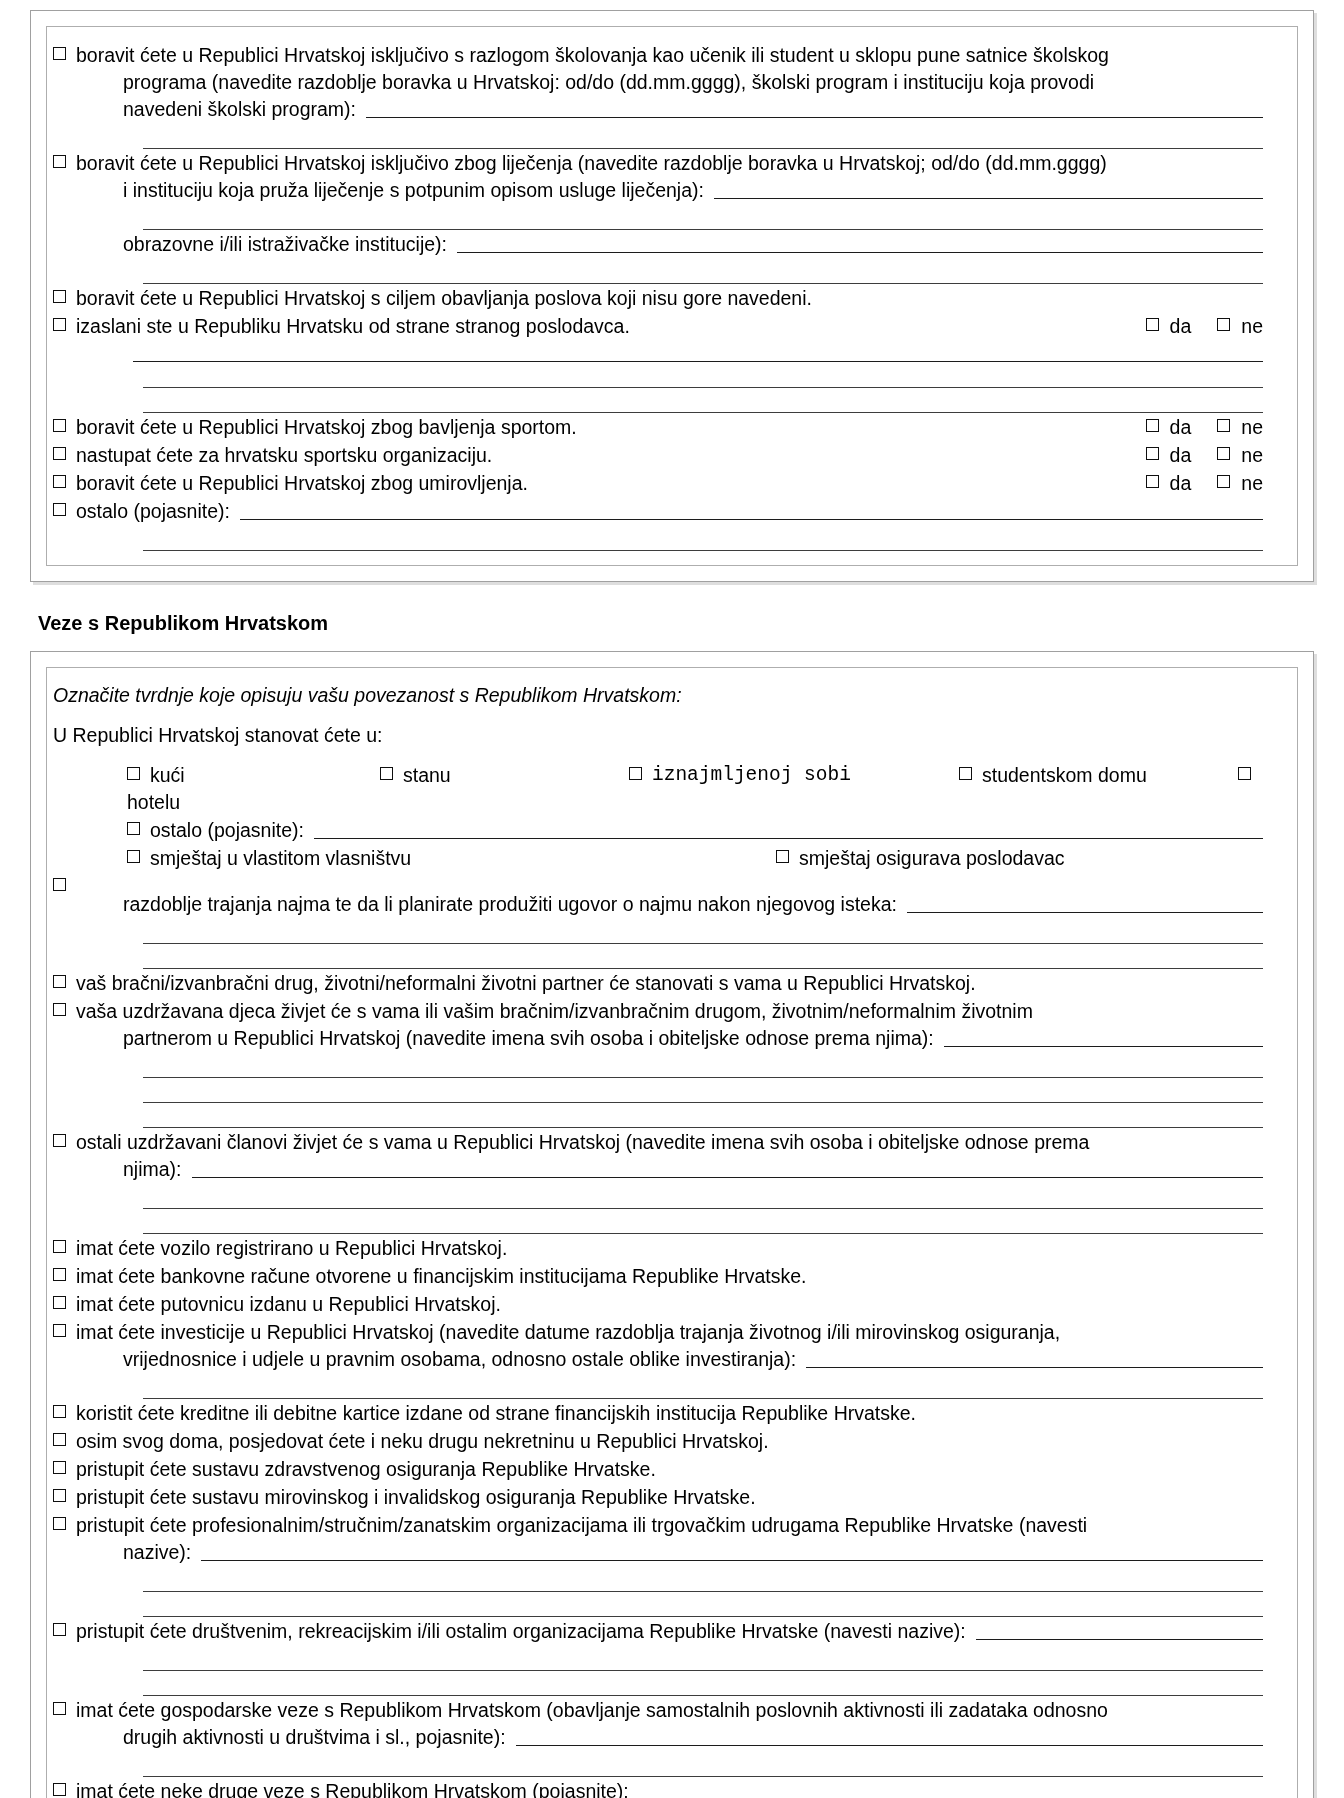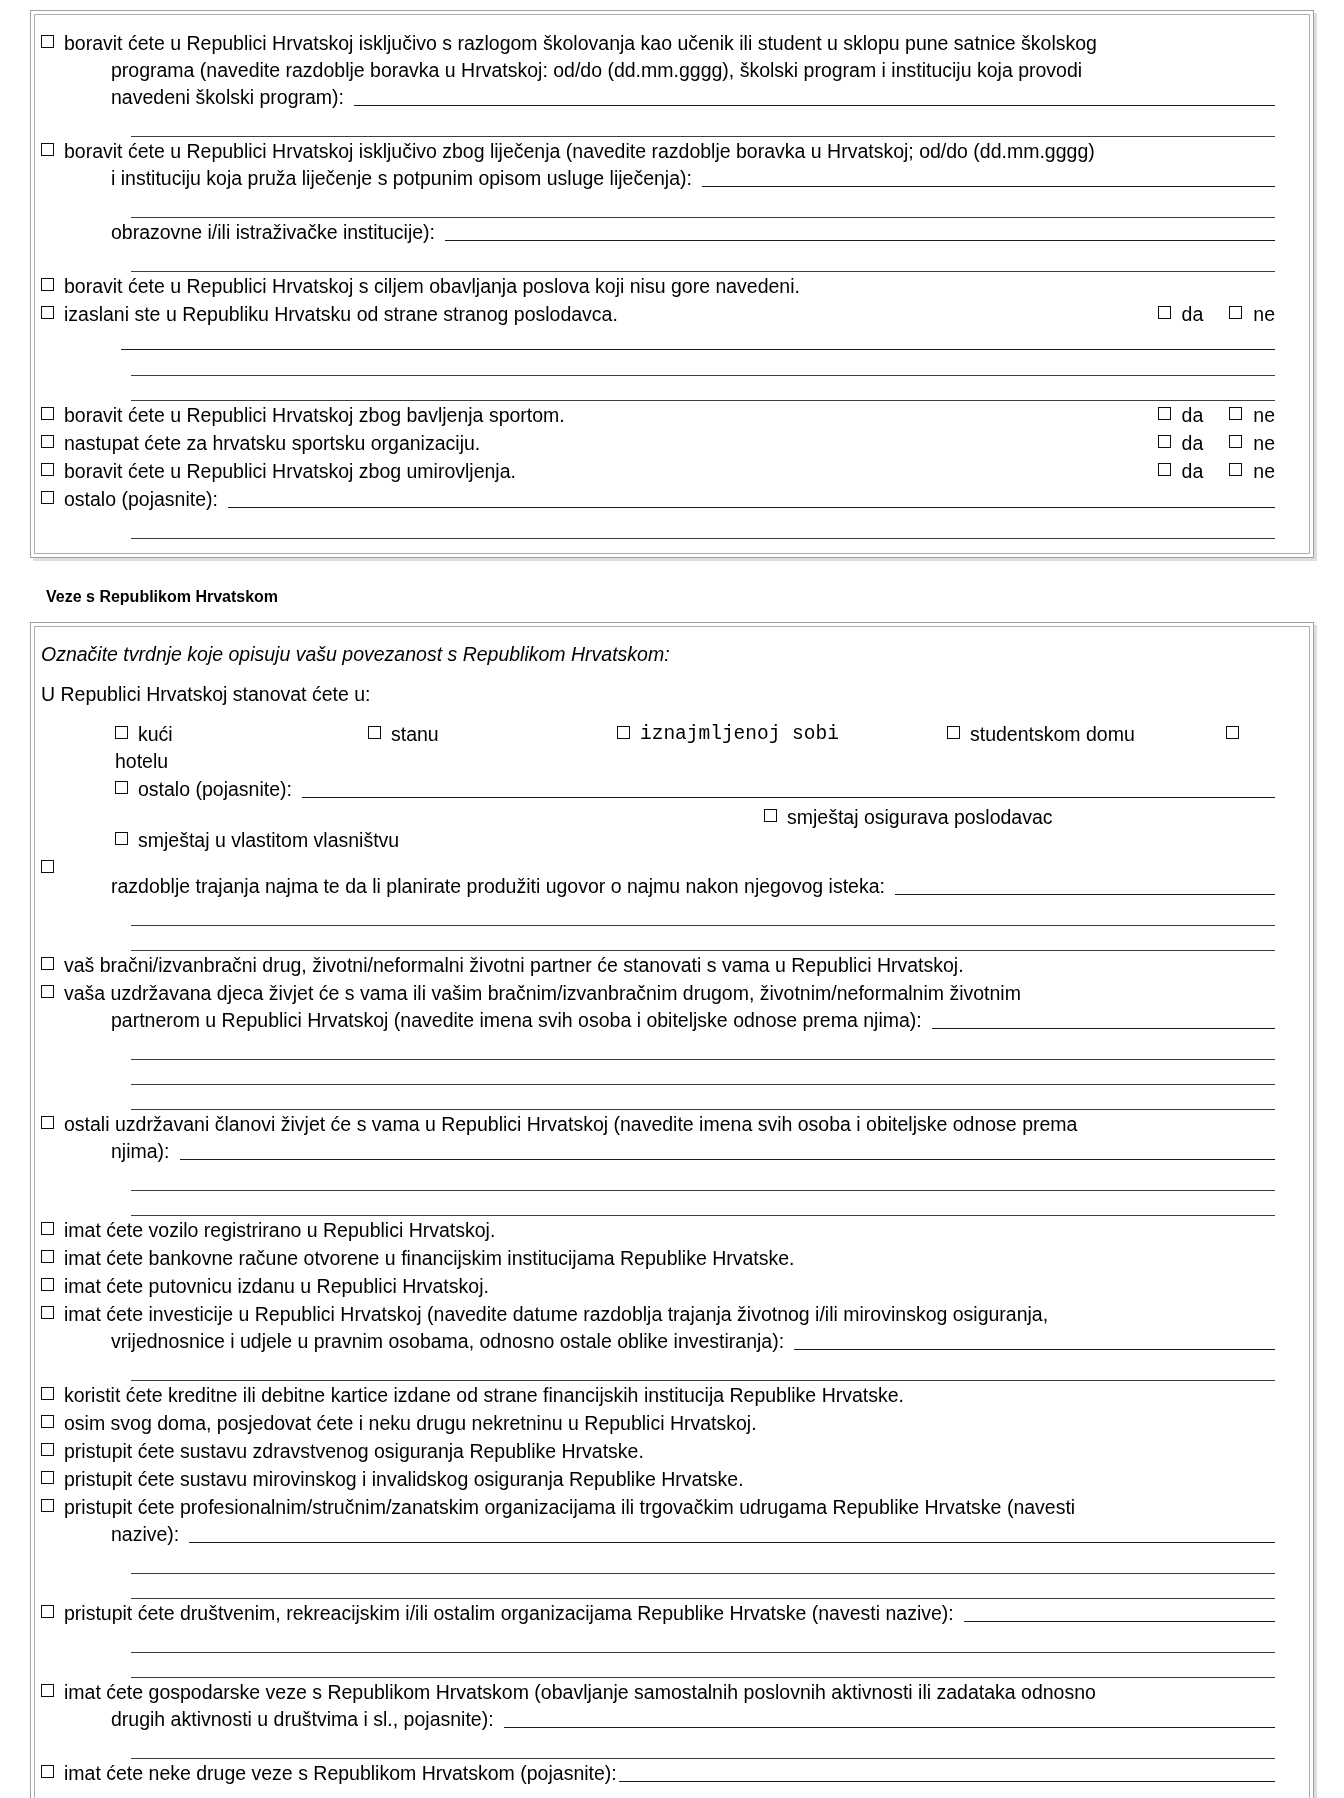--- a/index.html
+++ b/index.html
@@ -1,41 +1,41 @@
 <!DOCTYPE html>
 <html><head>
 <meta charset="utf-8">
 <style>
   html,body{margin:0;padding:0;background:#ffffff;}
   body{font-family:"Liberation Sans","DejaVu Sans",sans-serif;font-size:19.5px;color:#000;}
   .page{width:1344px;box-sizing:border-box;padding:10px 30px 20px 30px;}
-  .fbox{border:1px solid #a0a0a0;box-shadow:3px 3px 0 #dedede;padding:3px;background:#fff;}
+  .fbox{border:1px solid #a0a0a0;box-shadow:3px 3px 0 #dedede;padding:15px;background:#fff;}
   .fbox-in{border:1px solid #aeaeae;padding:14px 34px 14px 6px;}
-  .heading{font-weight:bold;font-size:16px;margin:30px 0 16px 16px;}
+  .heading{font-weight:bold;font-size:20px;margin:30px 0 16px 8px;}
   .item{line-height:27px;margin:1px 0;}
   .item.ind{margin-left:74px;}
   .lrow{display:flex;align-items:flex-start;}
   .cont{padding-left:70px;}
   .t{}
   .t.nw{white-space:nowrap;}
   .fill{flex:1 1 auto;border-bottom:1.4px solid #1c1c1c;height:21px;margin-left:10px;}
   .fill.tight{margin-left:2px;}
   .cb{width:13px;height:13px;border:1.8px solid #0f0f0f;flex:0 0 auto;display:inline-block;
       margin:5px 10px 0 0;box-sizing:border-box;background:#fff;}
   .yn{margin-left:auto;display:flex;gap:26px;padding-left:12px;flex:0 0 auto;}
   .ynopt{display:flex;align-items:flex-start;}
   .ynopt .cb{margin-right:11px;}
   .rule{height:24px;border-bottom:1.4px solid #3d3d3d;margin-left:90px;}
   .ptext{line-height:27px;margin:0 0 13px 0;}
   .it{font-style:italic;}
   .optrow{display:flex;line-height:27px;margin-left:74px;}
   .opt{display:flex;}
   .o0{width:253px;}.o1{width:249px;}.o2{width:330px;font-family:Liberation Mono, monospace;}.o3{width:279px;}.o4{width:auto;}
   .optrow2{display:flex;line-height:27px;margin-left:74px;}
-  .o20{width:649px;margin-top:23px;}
+  .o20{width:649px;}
   .plainind{margin-left:74px;line-height:27px;}
 </style>
 </head>
 <body>
 
 <div class="page">
 
   <div class="fbox">
     <div class="fbox-in" id="box1">
         <div class="item">

